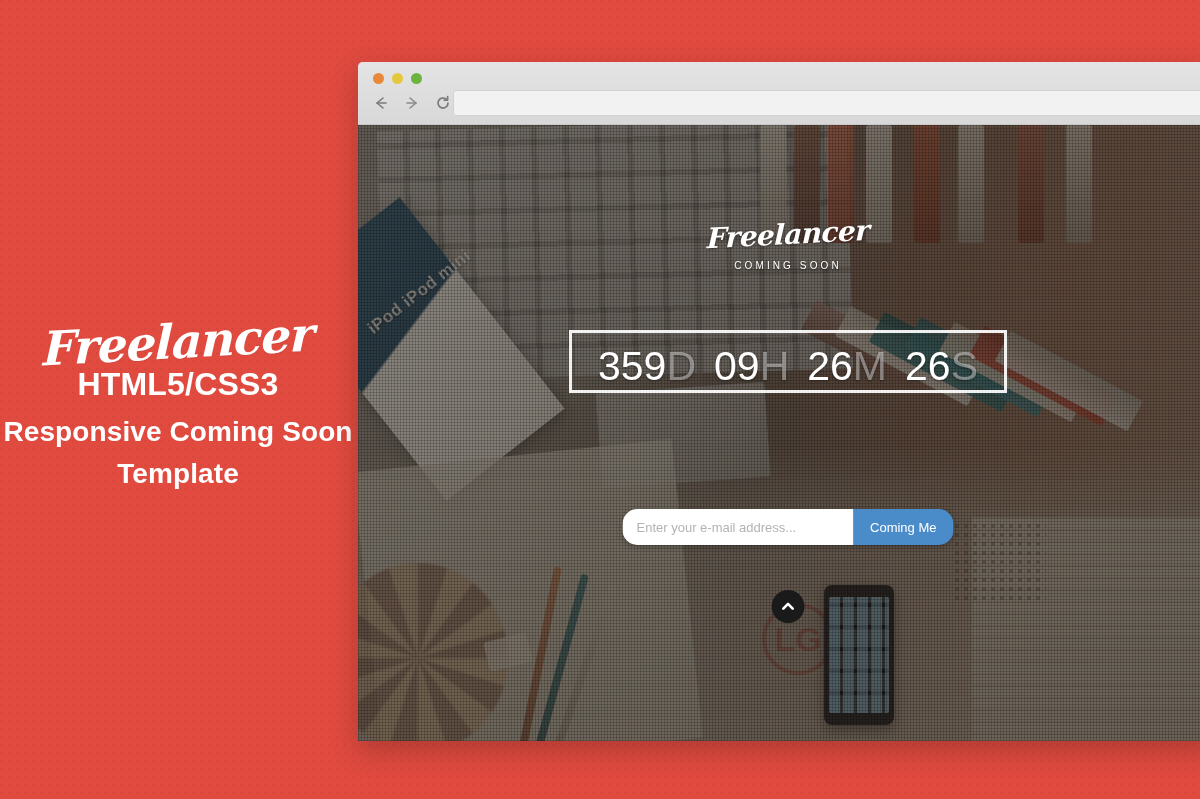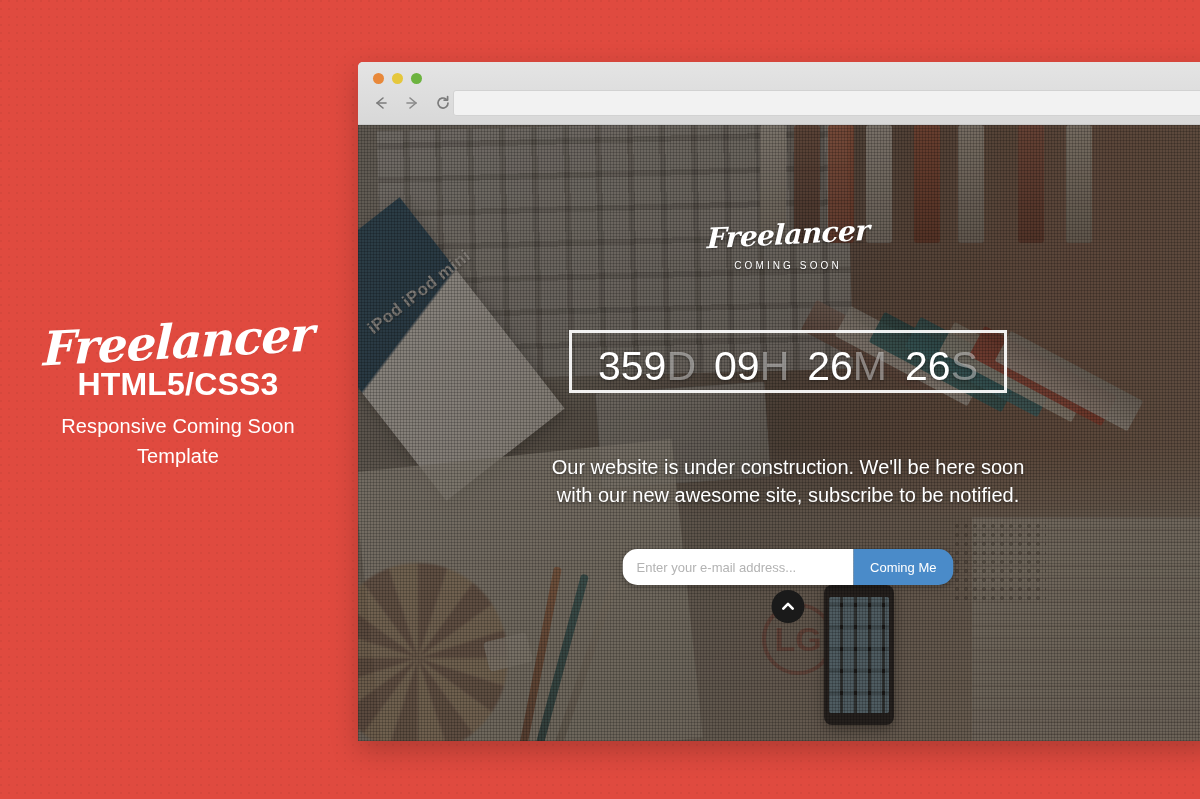--- a/index.html
+++ b/index.html
@@ -50,22 +50,22 @@
   }
 
   #promo-tech {
     font-size: 32px;
     font-weight: 700;
     letter-spacing: 0.2px;
   }
 
   #promo-desc {
     margin-top: 8px;
-    font-size: 20px;
-    font-weight: 400;
+    font-size: 28px;
+    font-weight: 700;
     line-height: 1.52;
     letter-spacing: 0.1px;
   }
 
   
   #browser {
     position: absolute;
     left: 358px;
     top: 62px;
     width: 860px;   
@@ -392,21 +392,21 @@
     font-size: 20px;
     line-height: 1.42;
     font-weight: 400;
     text-shadow: 0 1px 3px rgba(0,0,0,0.45);
   }
 
   #subscribe-form {
     position: absolute;
     left: 50%;
     transform: translateX(-50%);
-    top: 424px;
+    top: 384px;
     width: 331px;
     height: 36px;
     display: flex;
     border-radius: 15px;
     overflow: hidden;
     box-shadow: 0 2px 6px rgba(0,0,0,0.25);
   }
   #email-input {
     flex: 1;
     border: none;
@@ -540,24 +540,20 @@
         <div id="site-tagline">COMING SOON</div>
       </div>
 
       <div id="countdown">
         <span class="cd-unit"><span>359</span><span class="cd-suffix">D</span></span>
         <span class="cd-unit"><span>09</span><span class="cd-suffix">H</span></span>
         <span class="cd-unit"><span>26</span><span class="cd-suffix">M</span></span>
         <span class="cd-unit"><span>26</span><span class="cd-suffix">S</span></span>
       </div>
 
-      <div id="hero-desc">
-        <div>Our website is under construction. We'll be here soon</div>
-        <div>with our new awesome site, subscribe to be notified.</div>
-      </div>
 
       <form id="subscribe-form">
         <input id="email-input" type="text" placeholder="Enter your e-mail address..." style="">
         <button id="notify-button" type="submit">Coming Me</button>
       </form>
 
       <button id="scroll-top-button">
         <svg width="15" height="15" viewBox="0 0 15 15">
           <path d="M2.8 9.6 L7.5 4.9 L12.2 9.6" fill="none" stroke="#ffffff" stroke-width="2.6" stroke-linecap="round" stroke-linejoin="round"></path>
         </svg>

